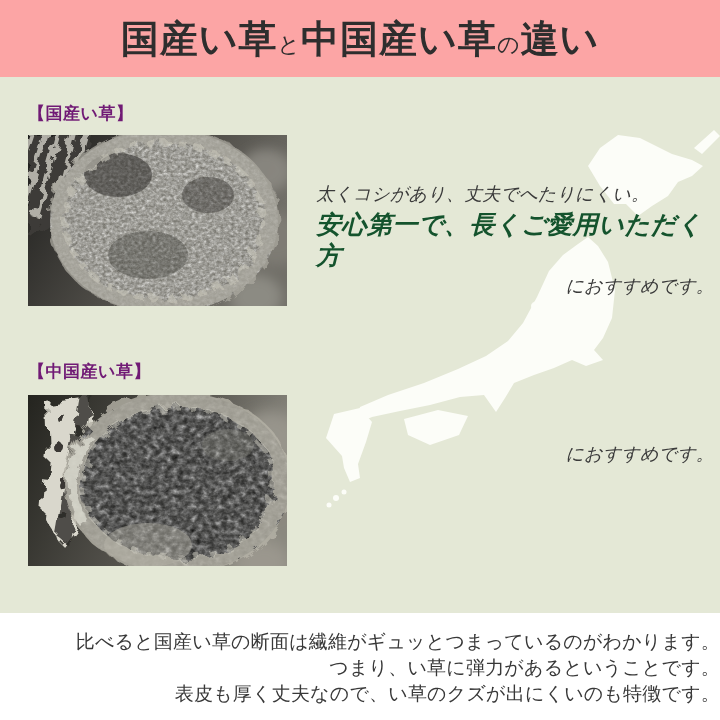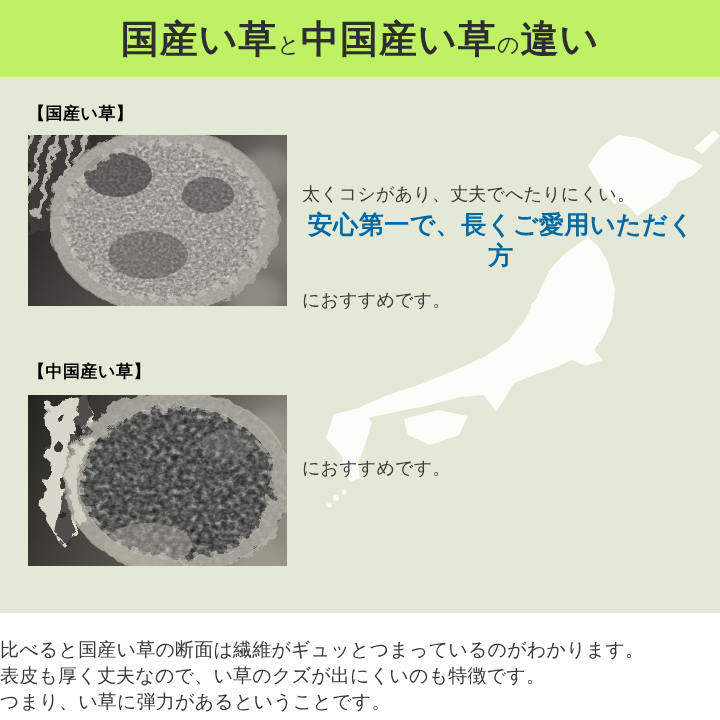--- a/index.html
+++ b/index.html
@@ -2,42 +2,42 @@
 <html><head>
 <meta charset="utf-8">
 <style>
   html,body{margin:0;padding:0;background:#ffffff;}
   .page{
     position:relative;width:720px;height:720px;background:#ffffff;overflow:hidden;
     font-family:"Liberation Serif","DejaVu Serif",serif;color:#3a3a3a;
   }
   
   .header{position:absolute;top:0;left:0;width:720px;height:77px;
-    display:flex;align-items:center;justify-content:center;background:#bef264;}
+    display:flex;align-items:center;justify-content:center;background:#fca5a5;}
   .title{font-size:38px;font-weight:600;color:#2e2e2e;letter-spacing:1px;line-height:1;}
   .title .conn{font-size:22px;font-weight:500;}
   
   .panel{position:absolute;top:77px;left:0;width:720px;height:536px;background:#e4e8d6;}
   .japan-map{position:absolute;left:300px;top:43px;width:420px;height:410px;pointer-events:none;}
-  .sec-label{position:absolute;left:28px;font-size:17px;font-weight:bold;color:#000000;letter-spacing:0.5px;}
+  .sec-label{position:absolute;left:28px;font-size:17px;font-weight:bold;color:#701a75;letter-spacing:0.5px;}
   .label-domestic{top:25px;}
   .label-chinese{top:283px;text-align:center;}
   .photo{position:absolute;left:28px;width:259px;height:171px;line-height:0;}
   .photo-domestic{top:58px;}
   .photo-chinese{top:318px;}
   .photo svg{width:259px;height:171px;display:block;}
-  .tblock{position:absolute;left:302px;width:398px;}
+  .tblock{position:absolute;left:316px;width:398px;font-style:italic;}
   .tblock-domestic{top:106px;}
   .tblock-chinese{top:362px;}
   .tline{font-size:18px;line-height:23px;color:#3a3a3a;letter-spacing:0.2px;}
-  .thl{font-size:25px;line-height:31px;font-weight:bold;color:#0369a1;margin-top:3px;letter-spacing:0.5px;text-align:center;}
-  .tline.right{text-align:left;margin-top:18px;}
+  .thl{font-size:25px;line-height:31px;font-weight:bold;color:#14532d;margin-top:3px;letter-spacing:0.5px;}
+  .tline.right{text-align:right;margin-top:4px;}
   
   .footer{position:absolute;top:613px;left:0;width:720px;height:107px;background:#ffffff;
-    text-align:left;padding-top:24px;box-sizing:border-box;}
+    text-align:right;padding-top:16px;box-sizing:border-box;}
   .footer .fline{font-size:19px;line-height:26px;color:#383838;letter-spacing:0.2px;}
 </style>
 </head>
 <body>
 
 <div class="page">
 
   <div class="header">
     <h1 class="title" style="margin:0;">
       <span>国産い草</span><span class="conn">と</span><span>中国産い草</span><span class="conn">の</span><span>違い</span>
@@ -211,17 +211,17 @@
     </div>
 
     <div class="tblock tblock-chinese">
       <div class="tline right">におすすめです。</div>
     </div>
 
   </div>
 
   <div class="footer">
     <div class="fline">比べると国産い草の断面は繊維がギュッとつまっているのがわかります。</div>
+    <div class="fline">つまり、い草に弾力があるということです。</div>
     <div class="fline">表皮も厚く丈夫なので、い草のクズが出にくいのも特徴です。</div>
-    <div class="fline">つまり、い草に弾力があるということです。</div>
   </div>
 
 </div>
 
 </body></html>

